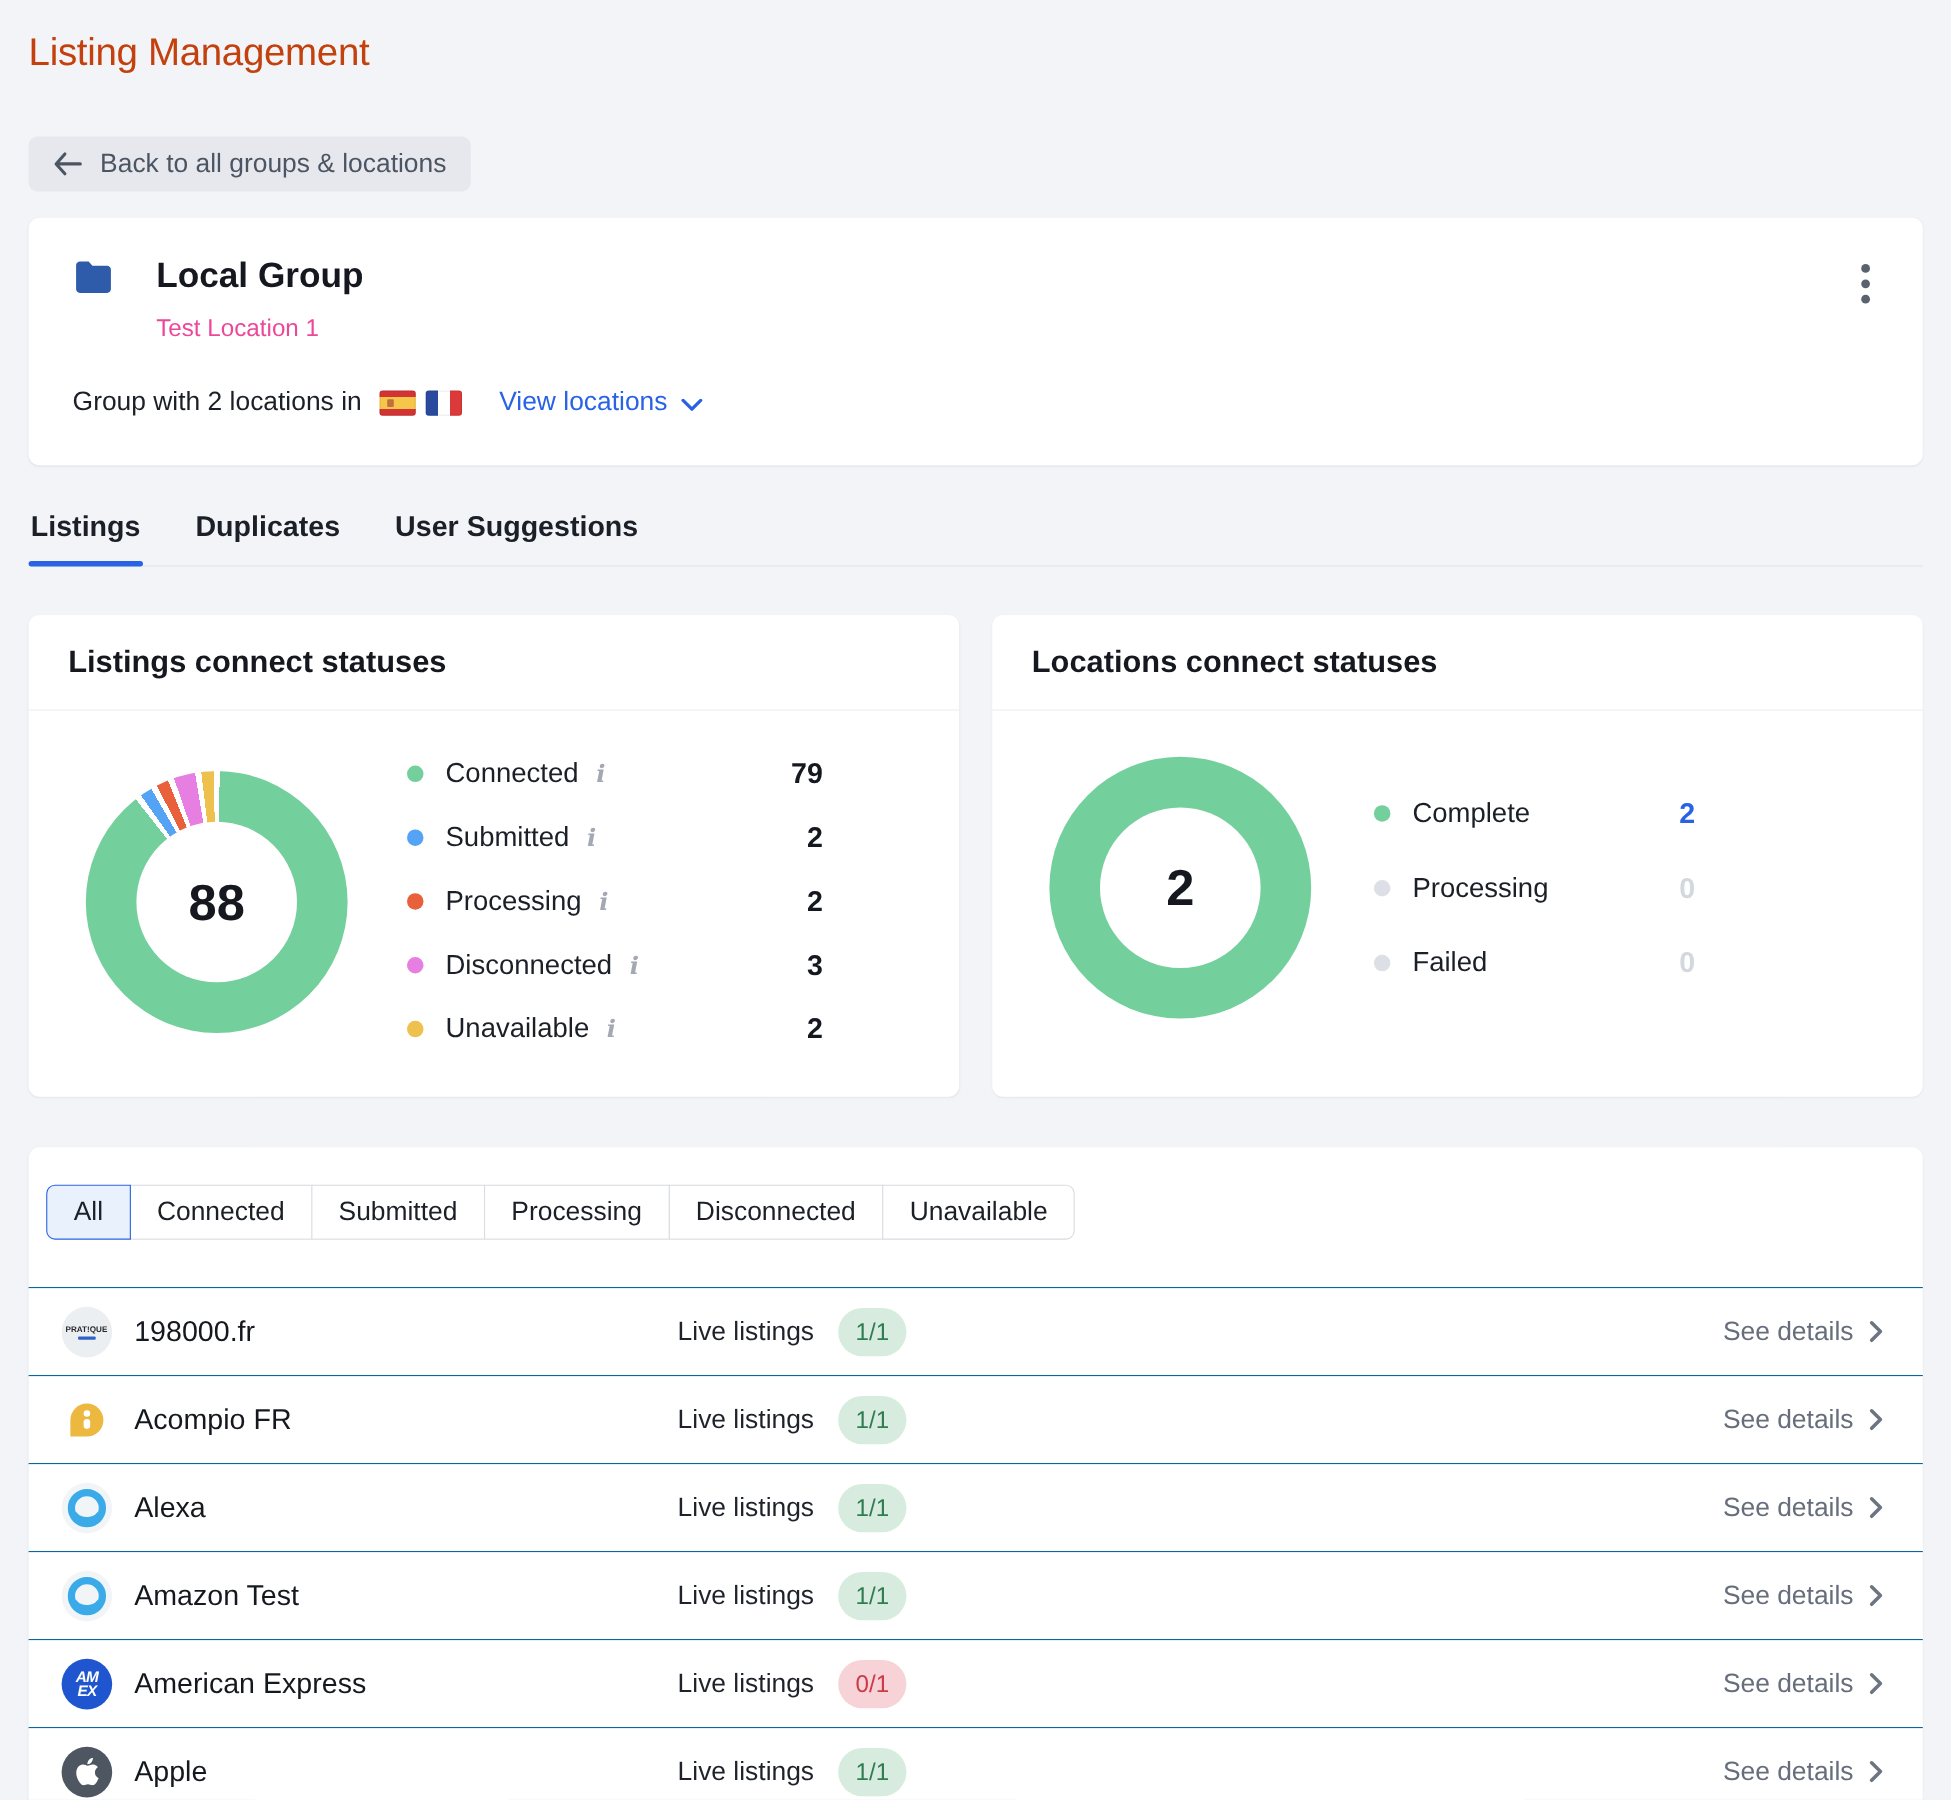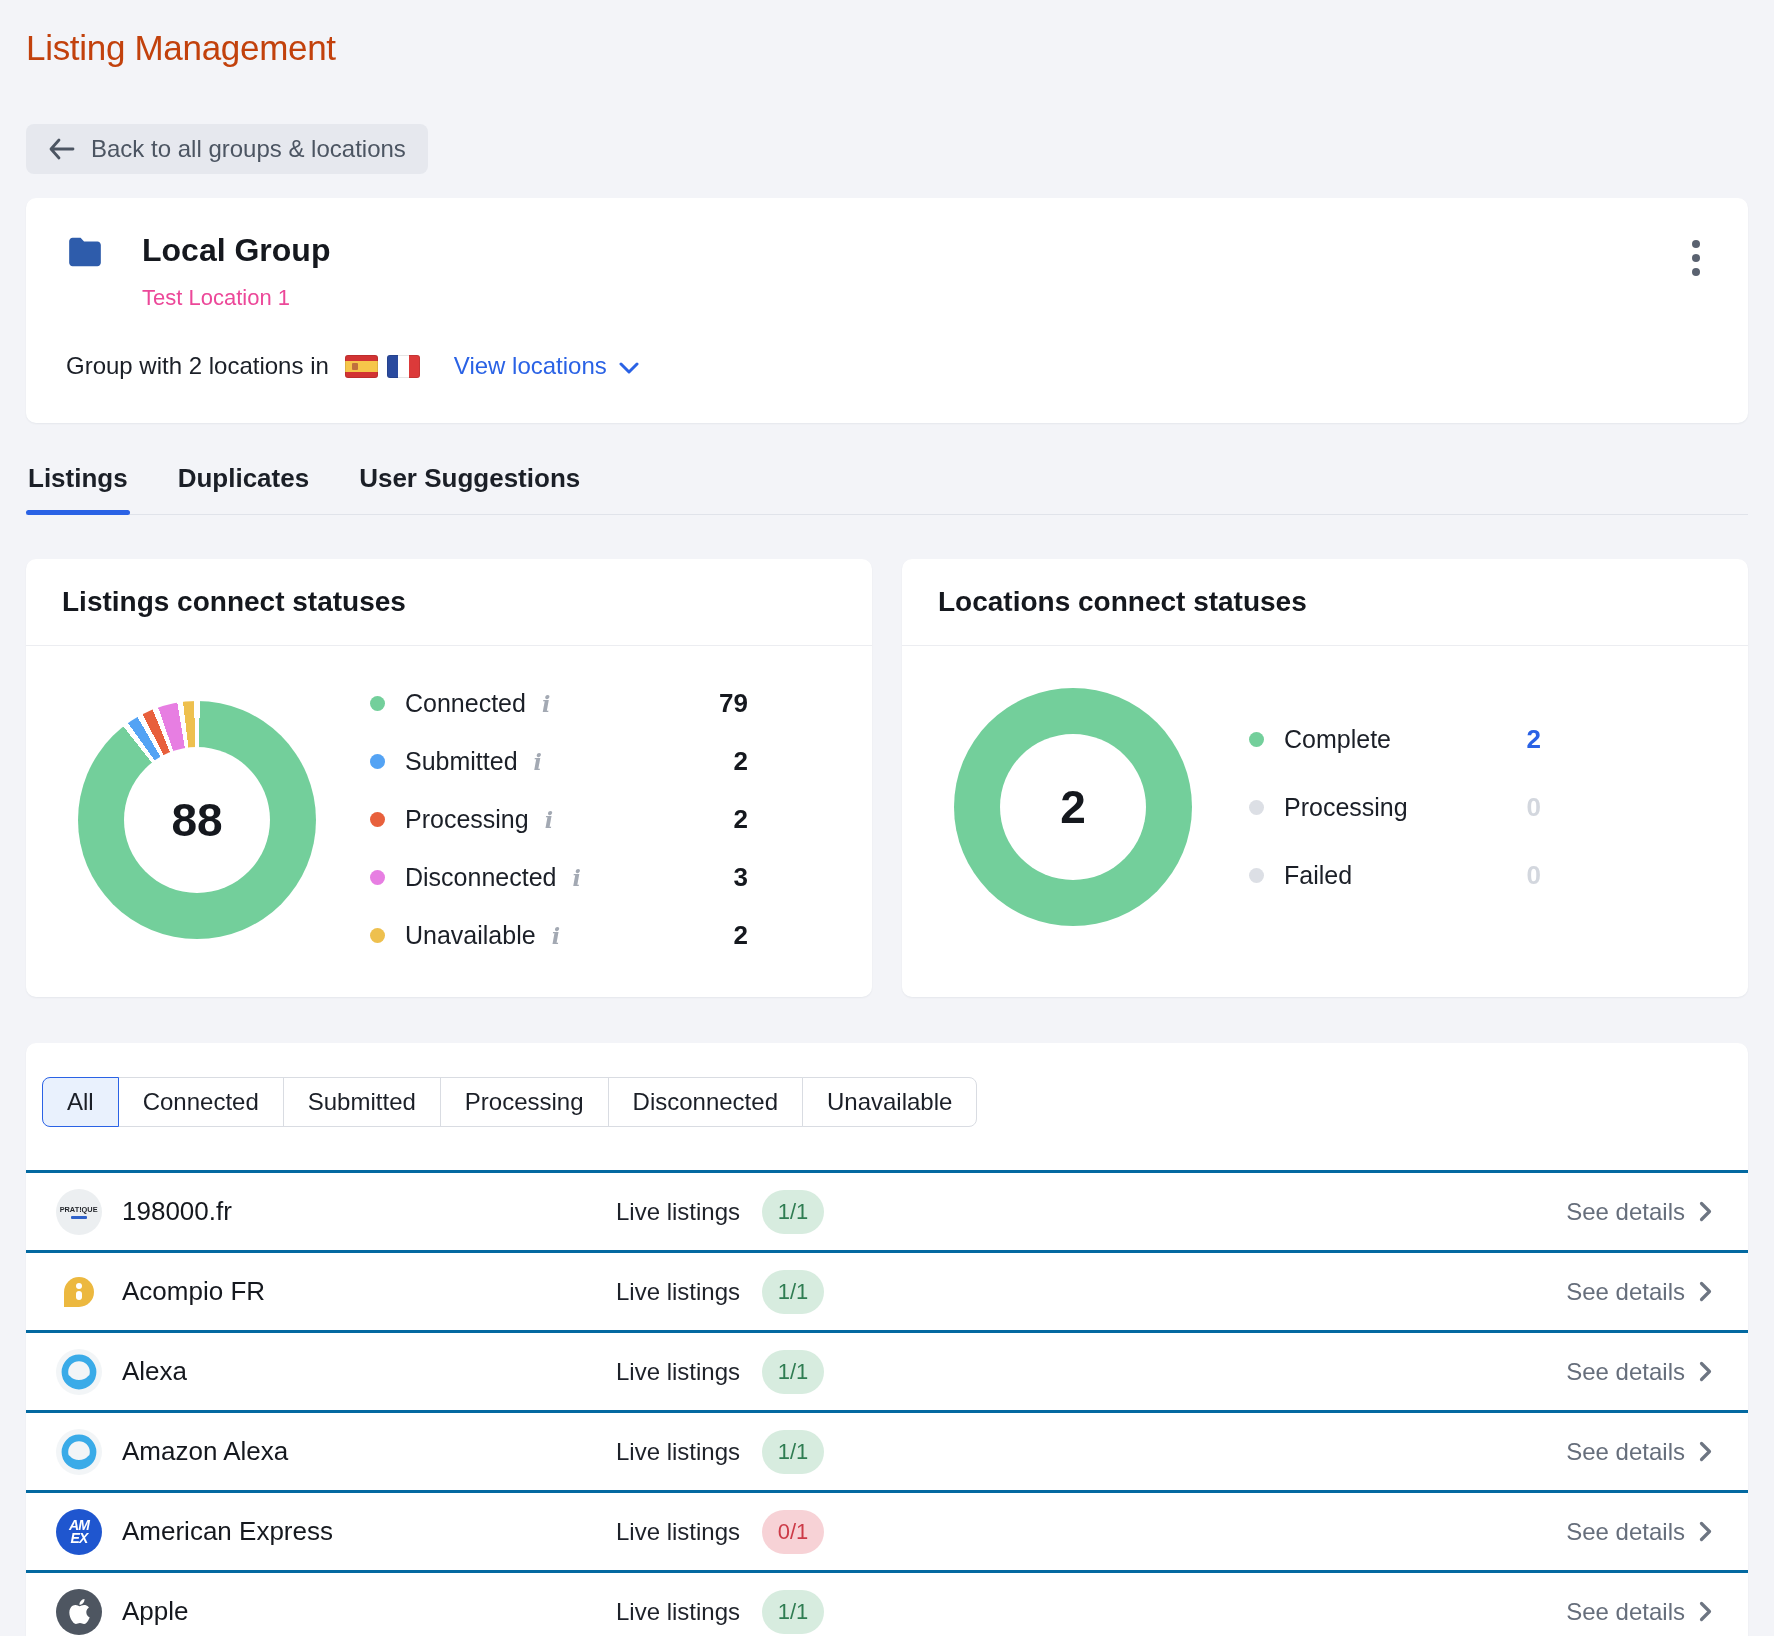--- a/index.html
+++ b/index.html
@@ -69,21 +69,21 @@
   .chips { display: inline-flex; margin-left: 16px; }
   .chip {
     padding: 10px 24px; font-size: 24px; border: 1px solid #d9dce2; background: #fff;
     margin-left: -1px; position: relative; cursor: pointer; color: #1b1f27; font-family: inherit;
   }
   .chip:first-child { border-radius: 8px 0 0 8px; margin-left: 0; }
   .chip:last-child { border-radius: 0 8px 8px 0; }
   .chip.selected { border-color: #2a62e5; background: #e9f1fd; z-index: 1; }
 
   .rows { margin-top: 43px; }
-  .row { display: flex; align-items: center; height: 80px; padding: 0 30px; border-top: 3px solid #0369a1; cursor: pointer; }
+  .row { display: flex; align-items: center; height: 80px; padding: 0 30px; border-top: 1px solid #0369a1; cursor: pointer; }
   .name-cell { width: 560px; display: flex; align-items: center; flex: none; }
   .row-icon {
     width: 46px; height: 46px; border-radius: 50%; flex: none;
     display: flex; align-items: center; justify-content: center; overflow: hidden;
   }
   .icon-pratique { background: #eceff1; flex-direction: column; }
   .pratique-text { font-size: 8px; font-weight: 700; color: #23262b; letter-spacing: 0; transform: scale(.92); white-space: nowrap; }
   .pratique-bar { width: 16px; height: 3px; background: #2f62c9; margin-top: 2px; border-radius: 1px; }
   .icon-acompio { background: none; }
   .pin { width: 30px; height: 30px; background: #ecb83f; border-radius: 50% 50% 50% 0; display: flex; align-items: center; justify-content: center; }
@@ -309,21 +309,21 @@
     </button>
   </div>
         <div class="row">
     <div class="name-cell">
       <span class="row-icon icon-alexa">
               <svg width="36" height="36" viewBox="0 0 24 24">
     <circle cx="12" cy="12" r="9.4" fill="none" stroke="#3aabe8" stroke-width="4.4"></circle>
     <path d="M4.6 16.4c3.3 4.1 11.5 4.1 14.8 0" fill="none" stroke="#3aabe8" stroke-width="4.2" stroke-linecap="round"></path>
   </svg>
             </span>
-      <span class="row-name">Amazon Alexa</span>
+      <span class="row-name">Amazon Test</span>
     </div>
     <span class="live-label">Live listings</span>
     <span class="badge ok">1/1</span>
     <button class="row-action">
       <span>See details</span>
       <span style="display:inline-flex;">
         <svg width="13" height="21" viewBox="0 0 13 21">
                 <path d="M2.5 2.5l8 8-8 8" stroke="#6d7582" stroke-width="3.2" fill="none" stroke-linecap="round" stroke-linejoin="round"></path>
               </svg>
       </span>

